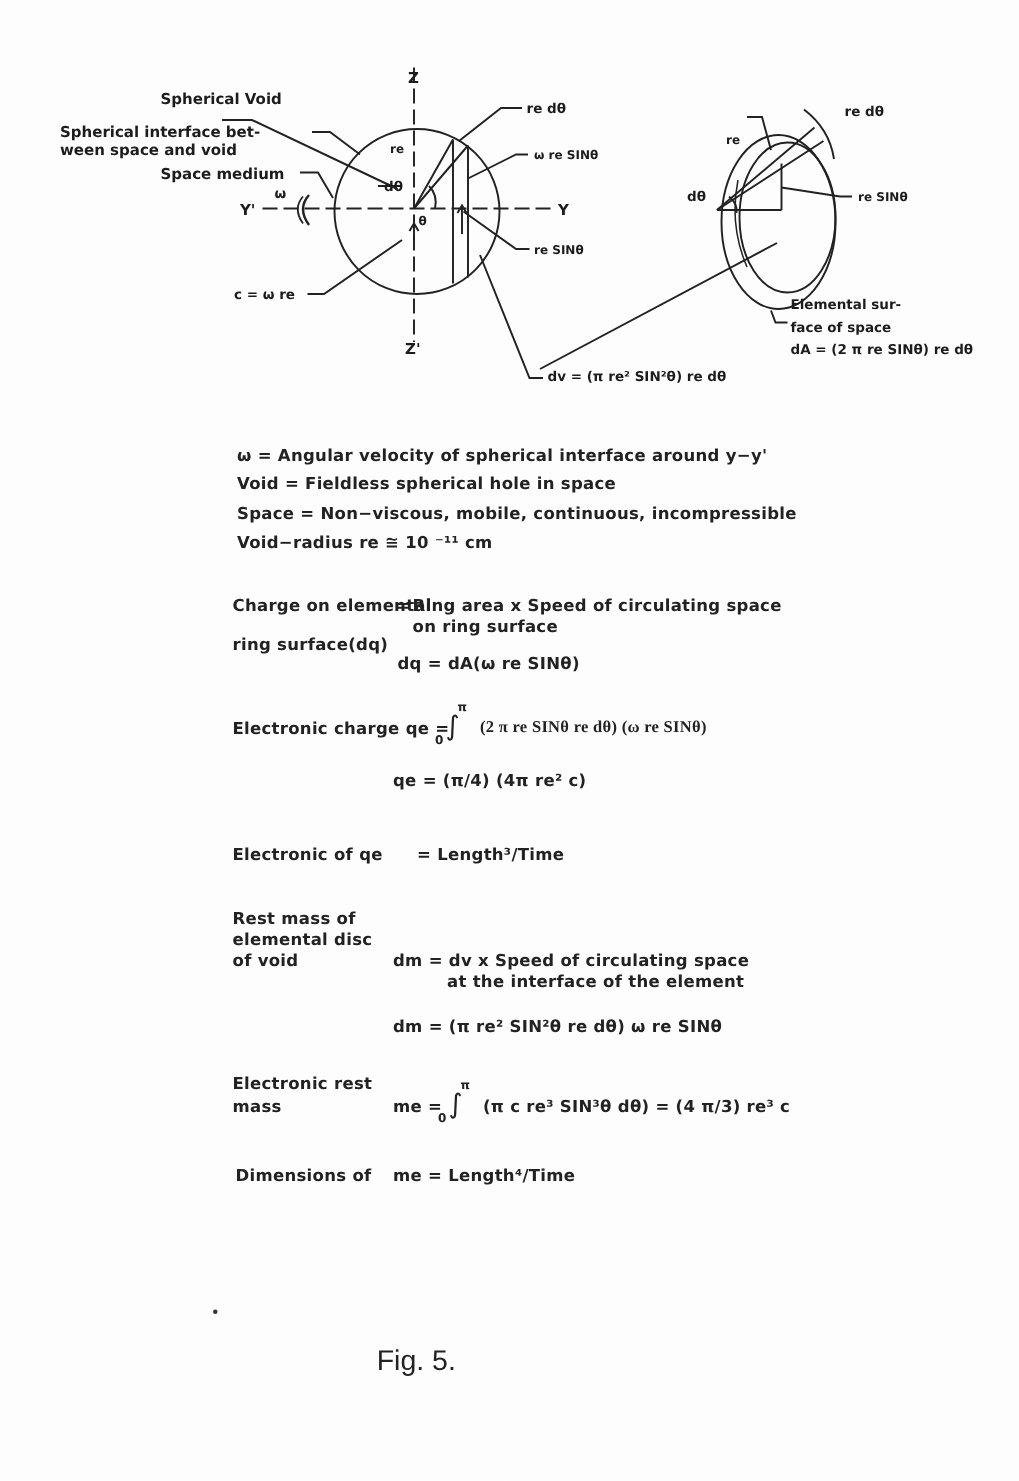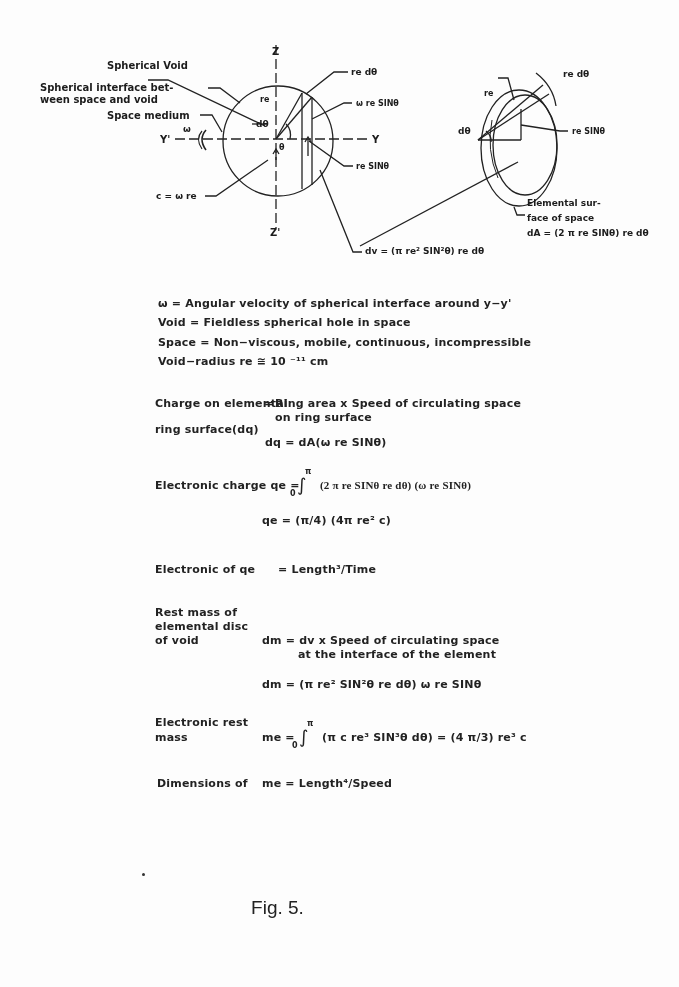--- a/index.html
+++ b/index.html
@@ -135,17 +135,17 @@
 
   <div class="t" style="left:155px;top:716px;">Electronic rest</div>
   <div class="t" style="left:155px;top:731px;">mass</div>
   <div class="t" style="left:262px;top:731px;">me =</div>
   <div class="t" style="left:299px;top:726px;font-size:18px;font-weight:normal;">∫</div>
   <div class="t" style="left:292px;top:741px;font-size:8px;">0</div>
   <div class="t" style="left:307px;top:719px;font-size:8px;">π</div>
   <div class="t" style="left:322px;top:731px;">(π c re³ SIN³θ dθ) = (4 π/3) re³ c</div>
 
   <div class="t" style="left:157px;top:777px;">Dimensions of</div>
-  <div class="t" style="left:262px;top:777px;">me =  Length⁴/Speed</div>
+  <div class="t" style="left:262px;top:777px;">me =  Length⁴/Time</div>
 
   <div class="dot"></div>
   <div class="fig">Fig. 5.</div>
 </div>
 
 </body></html>

